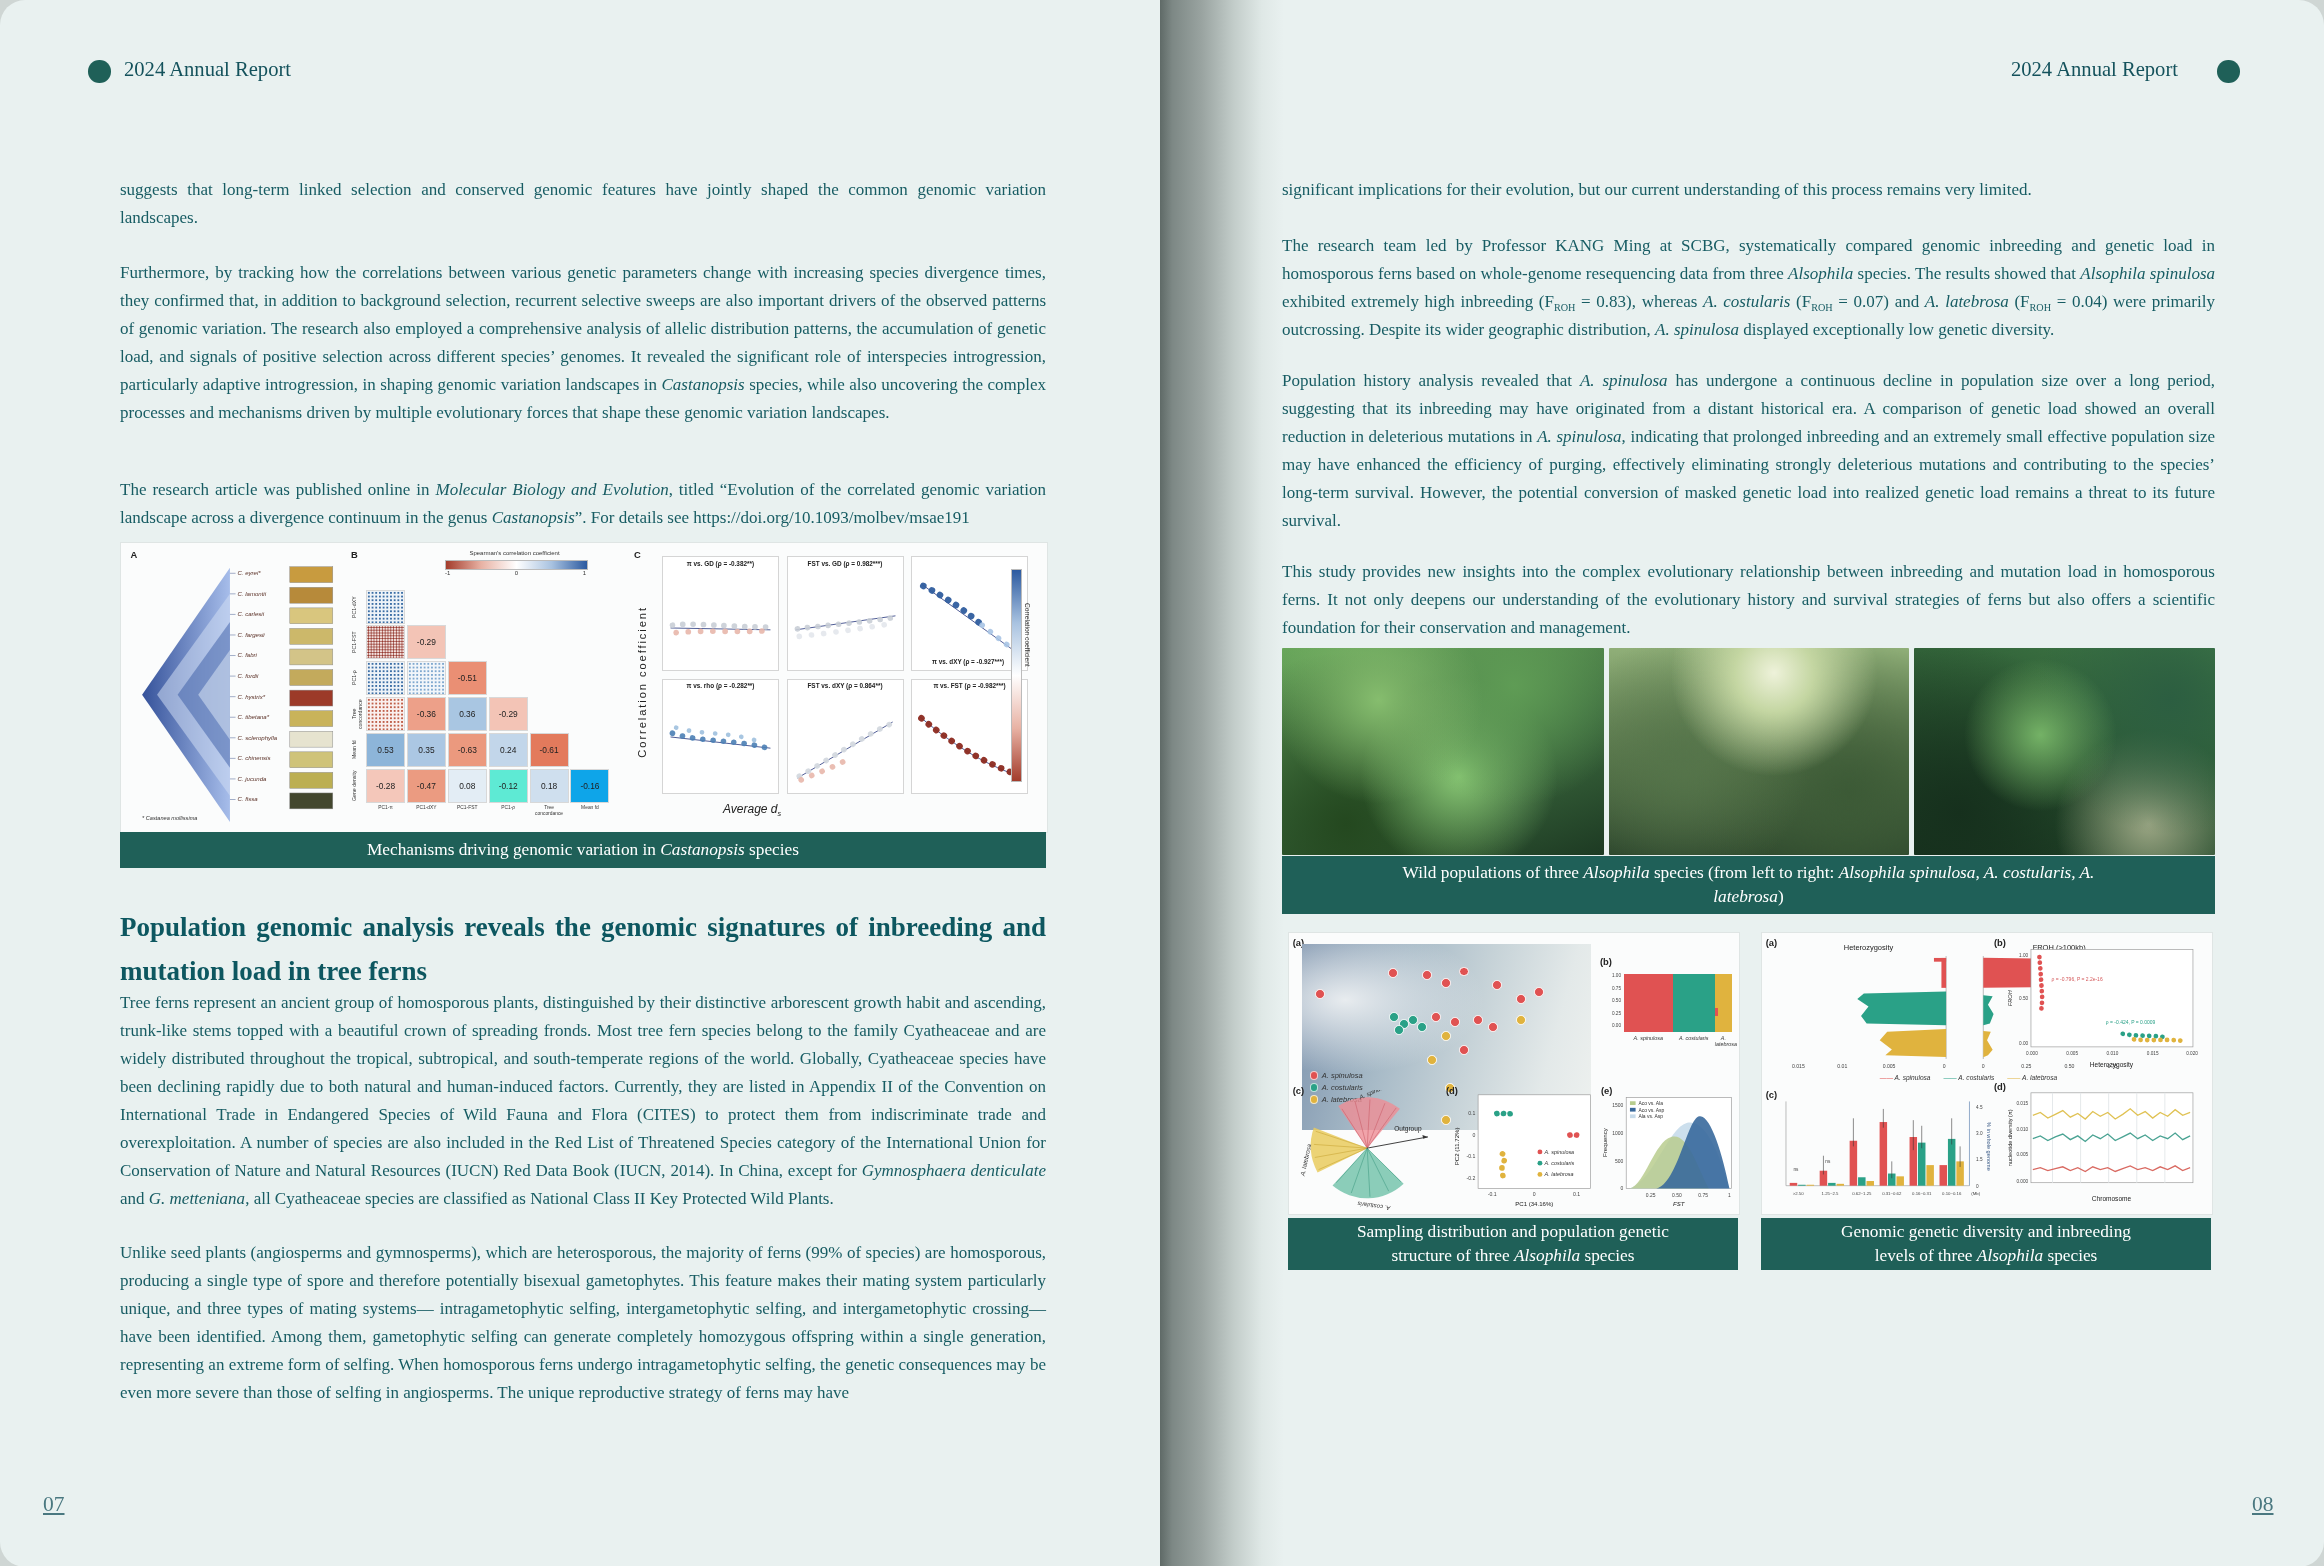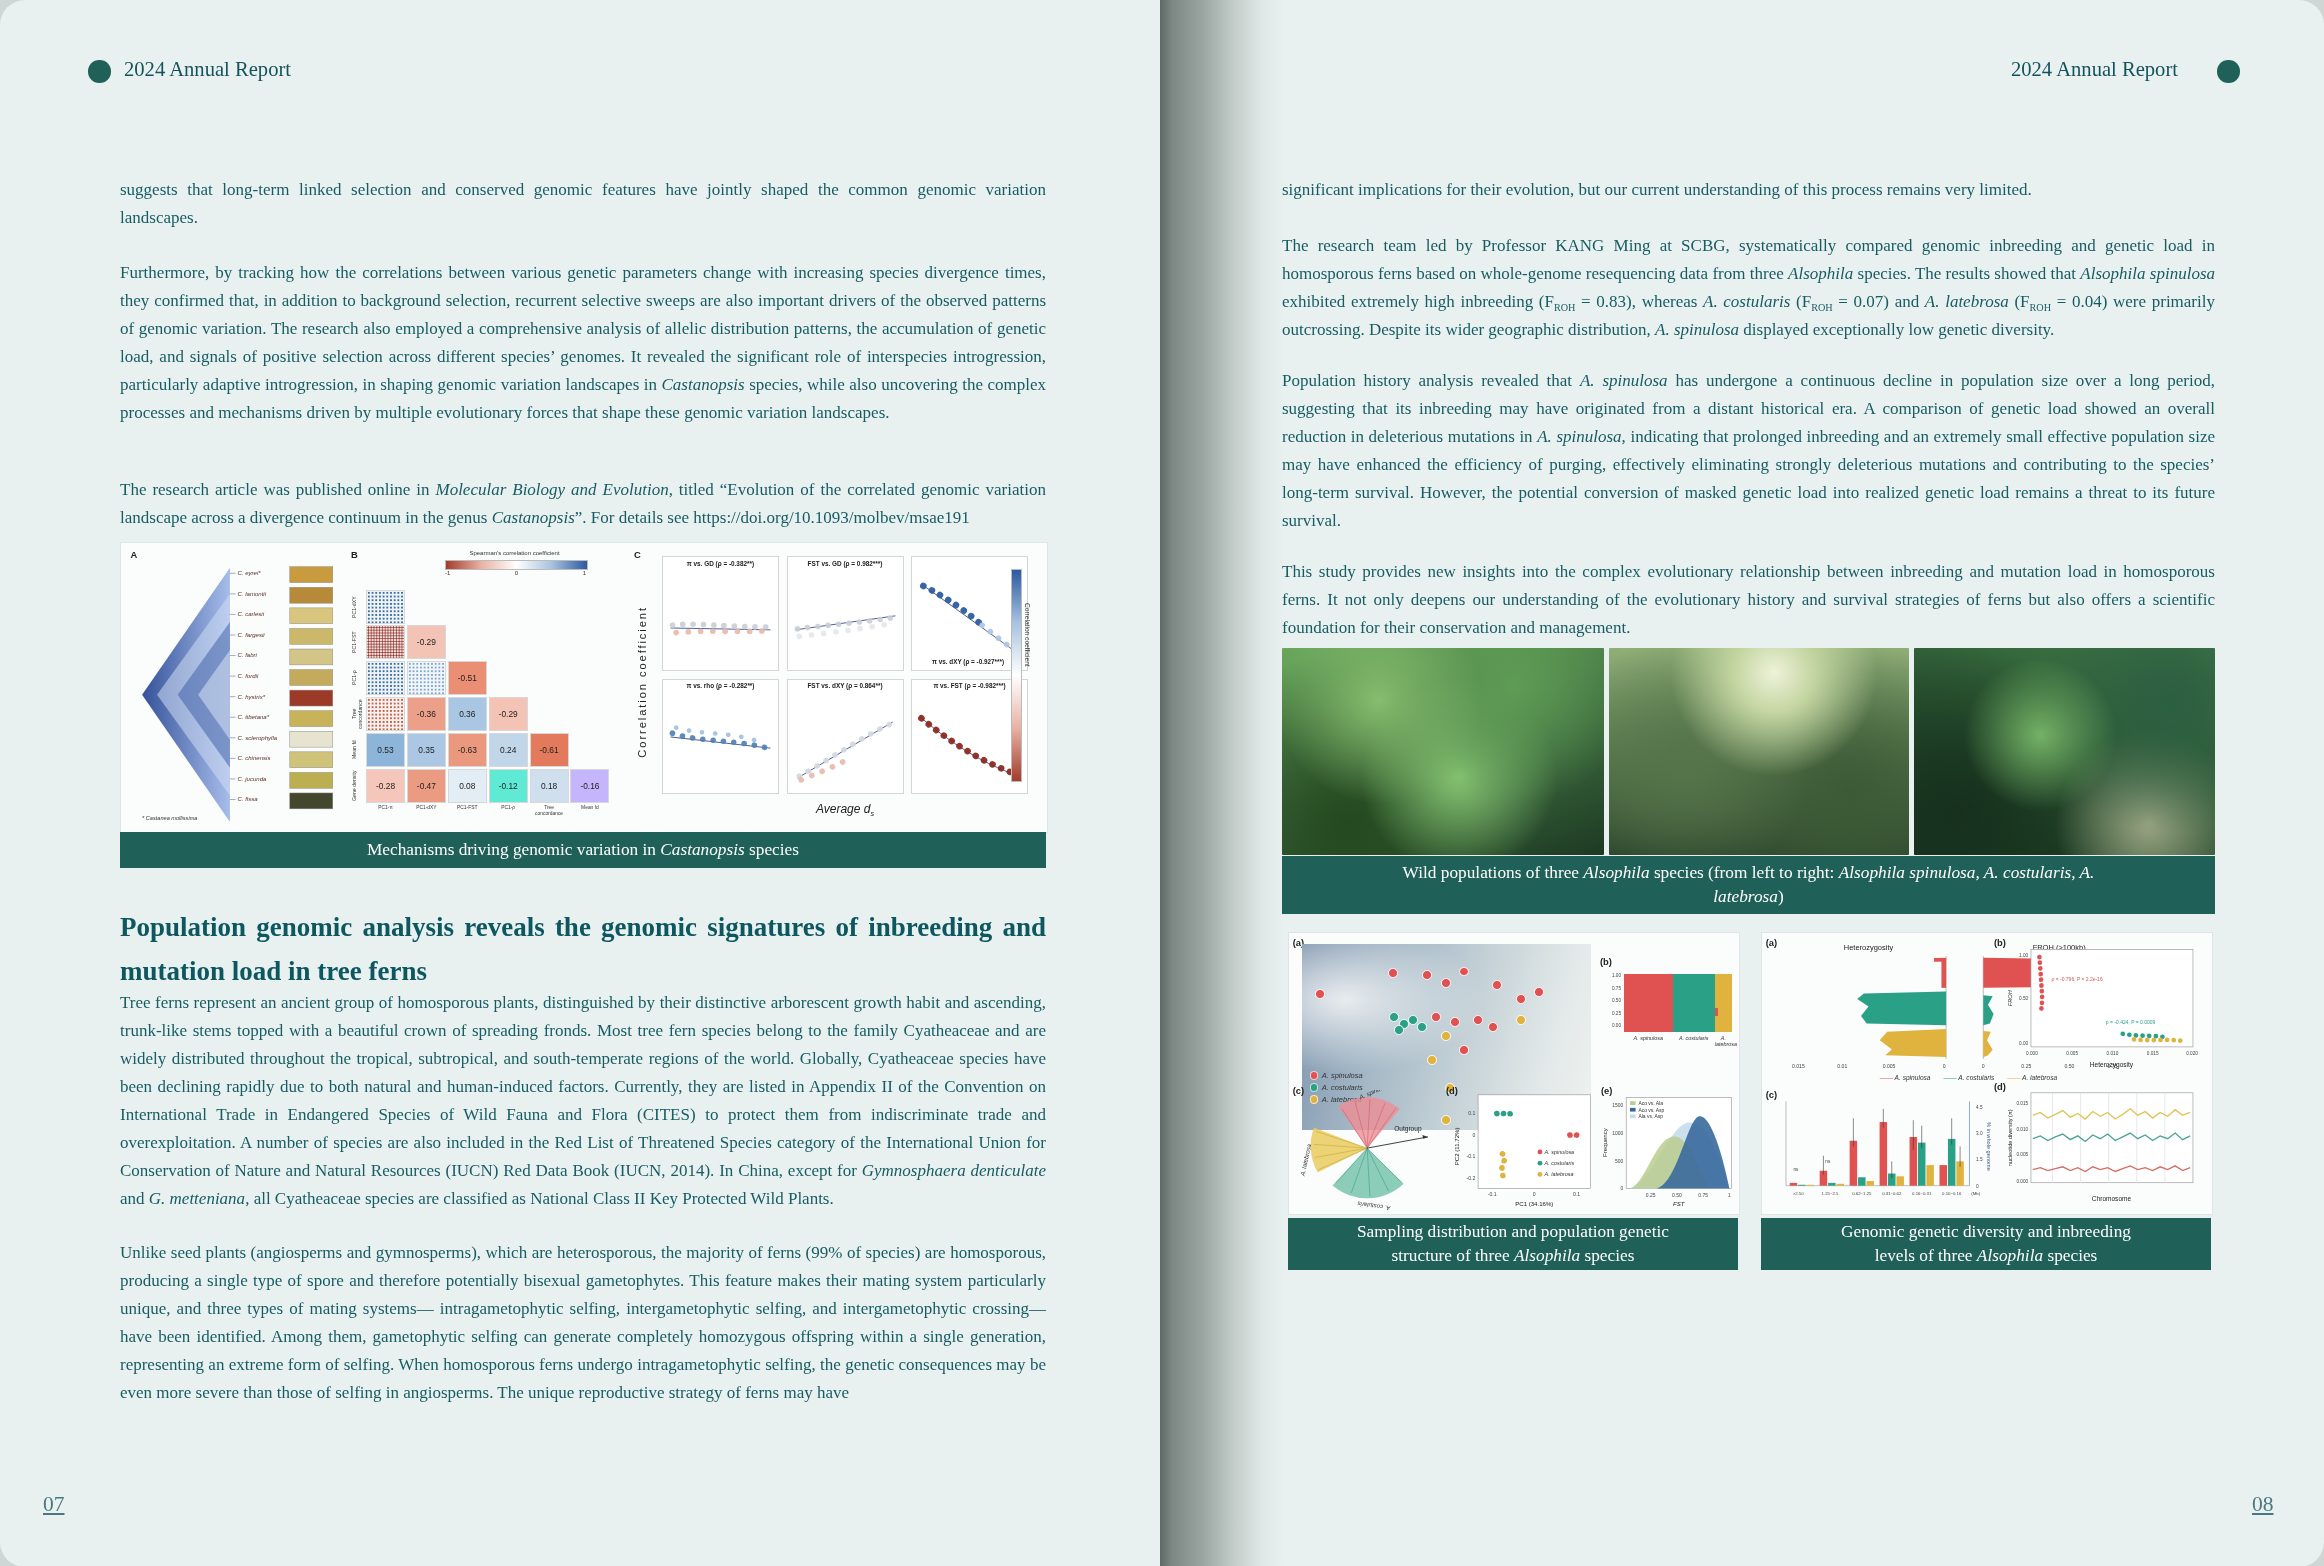--- a/index.html
+++ b/index.html
@@ -180,21 +180,21 @@
             <div class="cell" style="background:#eb997e">-0.63</div>
             <div class="cell" style="background:#c2d6ea">0.24</div>
             <div class="cell" style="background:#e37a5c">-0.61</div>
           </div>
         <div class="mrow">
             <div class="cell" style="background:#f4c7ba">-0.28</div>
             <div class="cell" style="background:#eb9b81">-0.47</div>
             <div class="cell" style="background:#e3edf5">0.08</div>
             <div class="cell" style="background:#5eead4">-0.12</div>
             <div class="cell" style="background:#cfdfee">0.18</div>
-            <div class="cell" style="background:#c4b5fd">-0.16</div>
+            <div class="cell" style="background:#0ea5e9">-0.16</div>
           </div>
         <div style="display:flex;gap:1.9px;margin-top:1.9px;">
           <div class="collab">PC1-π</div>
           <div class="collab">PC1-dXY</div>
           <div class="collab">PC1-FST</div>
           <div class="collab">PC1-ρ</div>
           <div class="collab">Tree concordance</div>
           <div class="collab">Mean fd</div>
         </div>
       </div>
@@ -239,21 +239,21 @@
             </svg></div>
         <div class="mini"><div class="mt">π vs. FST (ρ = -0.982***)</div>
           <svg width="115" height="99" viewBox="0 0 123 106">
               <path d="M8,24 C50,60 85,78 115,88" stroke="#44518f" stroke-width="1" fill="none"></path>
             <path d="M10,26 C45,55 80,75 112,86" stroke="#8c2a20" stroke-width="7" stroke-dasharray="0.1 10" stroke-linecap="round" fill="none" opacity=".95"></path>
             </svg></div>
       </div>
       <div class="abs" style="left:377px;top:22.5px;width:9.4px;height:211px;border:0.9px solid #bbb;
            background:linear-gradient(180deg,#2c5aa0,#a8c2e0,#ffffff,#e8b2a4,#a33c2c);"></div>
       <div class="abs" style="left:390px;top:56px;writing-mode:vertical-rl;font:6.6px 'Liberation Sans',sans-serif;color:#333;">Correlation coefficient</div>
-      <div class="abs" style="left:89px;top:255px;width:244px;text-align:center;font-size:12px;color:#222;font-family:'Liberation Sans',sans-serif;">
+      <div class="abs" style="left:89px;top:255px;width:244px;font-size:12px;color:#222;font-family:'Liberation Sans',sans-serif;">
         <span class="it">Average d</span><sub class="sb it">s</sub>
       </div>
     </div>
   </div>
 
   <div class="abs capbar" style="left:120px;top:832px;width:926px;height:36px;">
     <span><span>Mechanisms driving genomic variation in </span><span class="it">Castanopsis</span><span> species</span></span>
   </div>
 
   <div class="abs h2" style="left:120px;top:905px;width:926px;">Population genomic analysis reveals the genomic signatures of inbreeding and mutation load in tree ferns</div>

